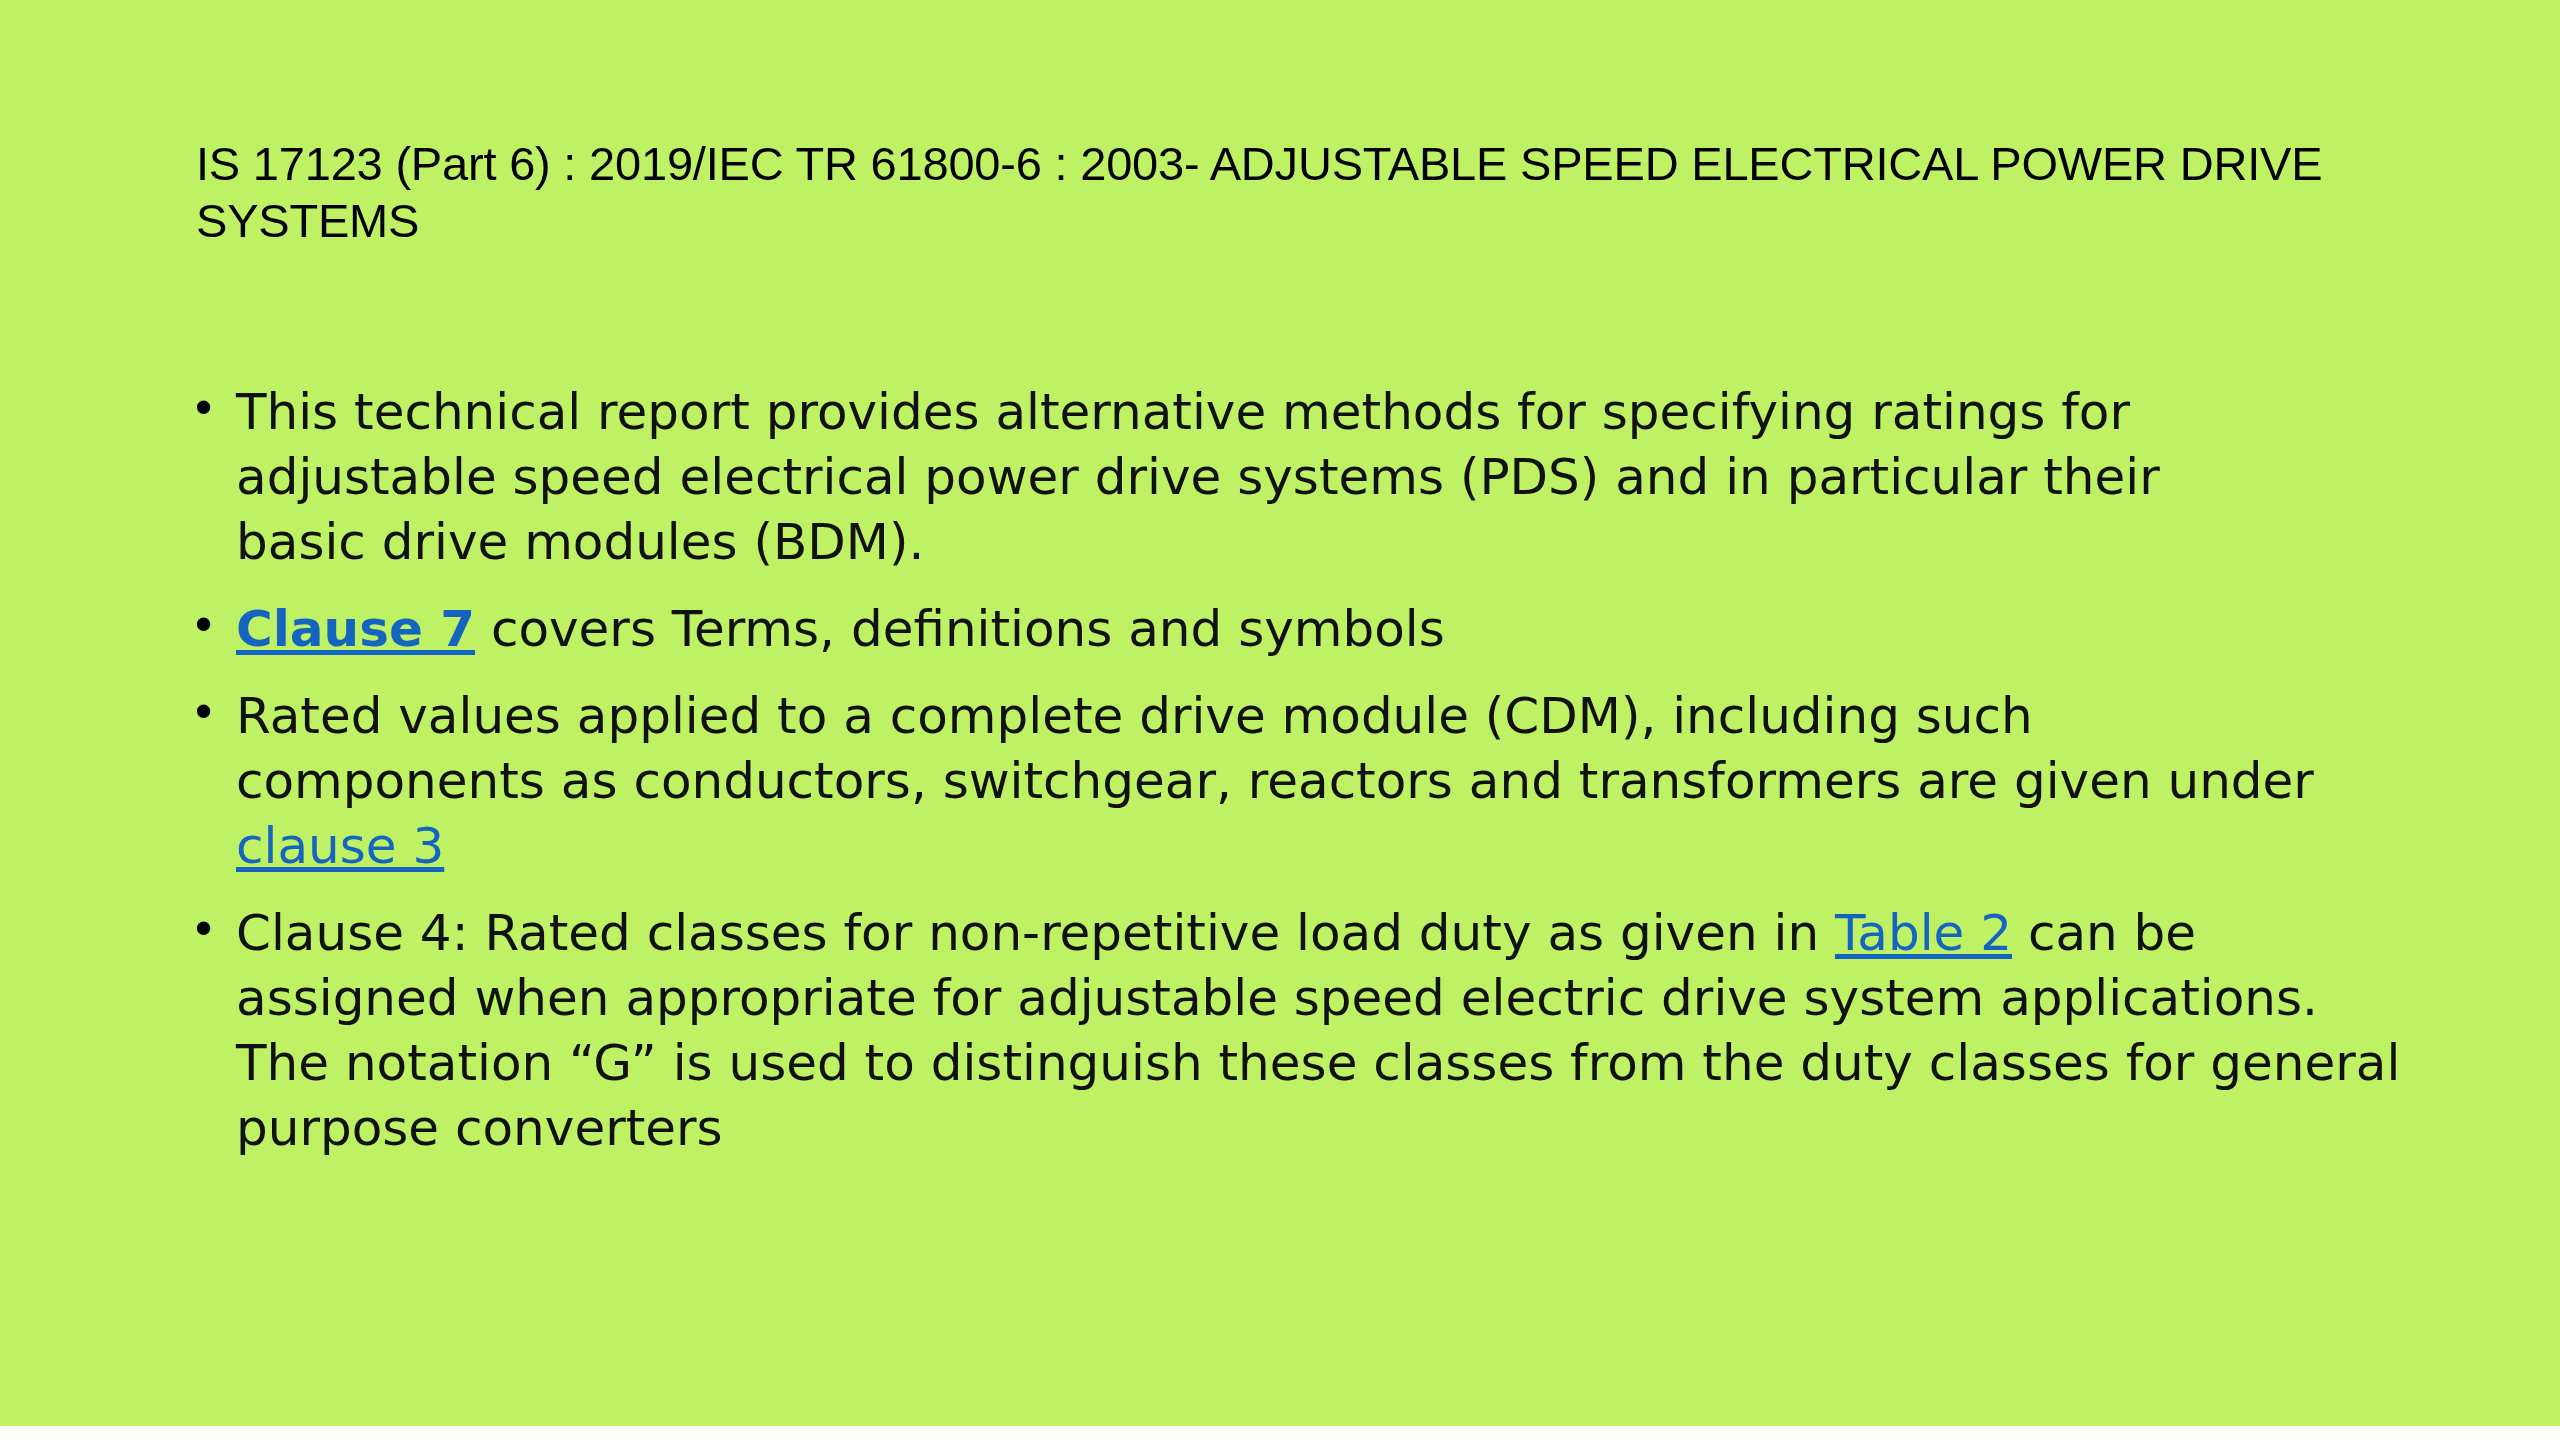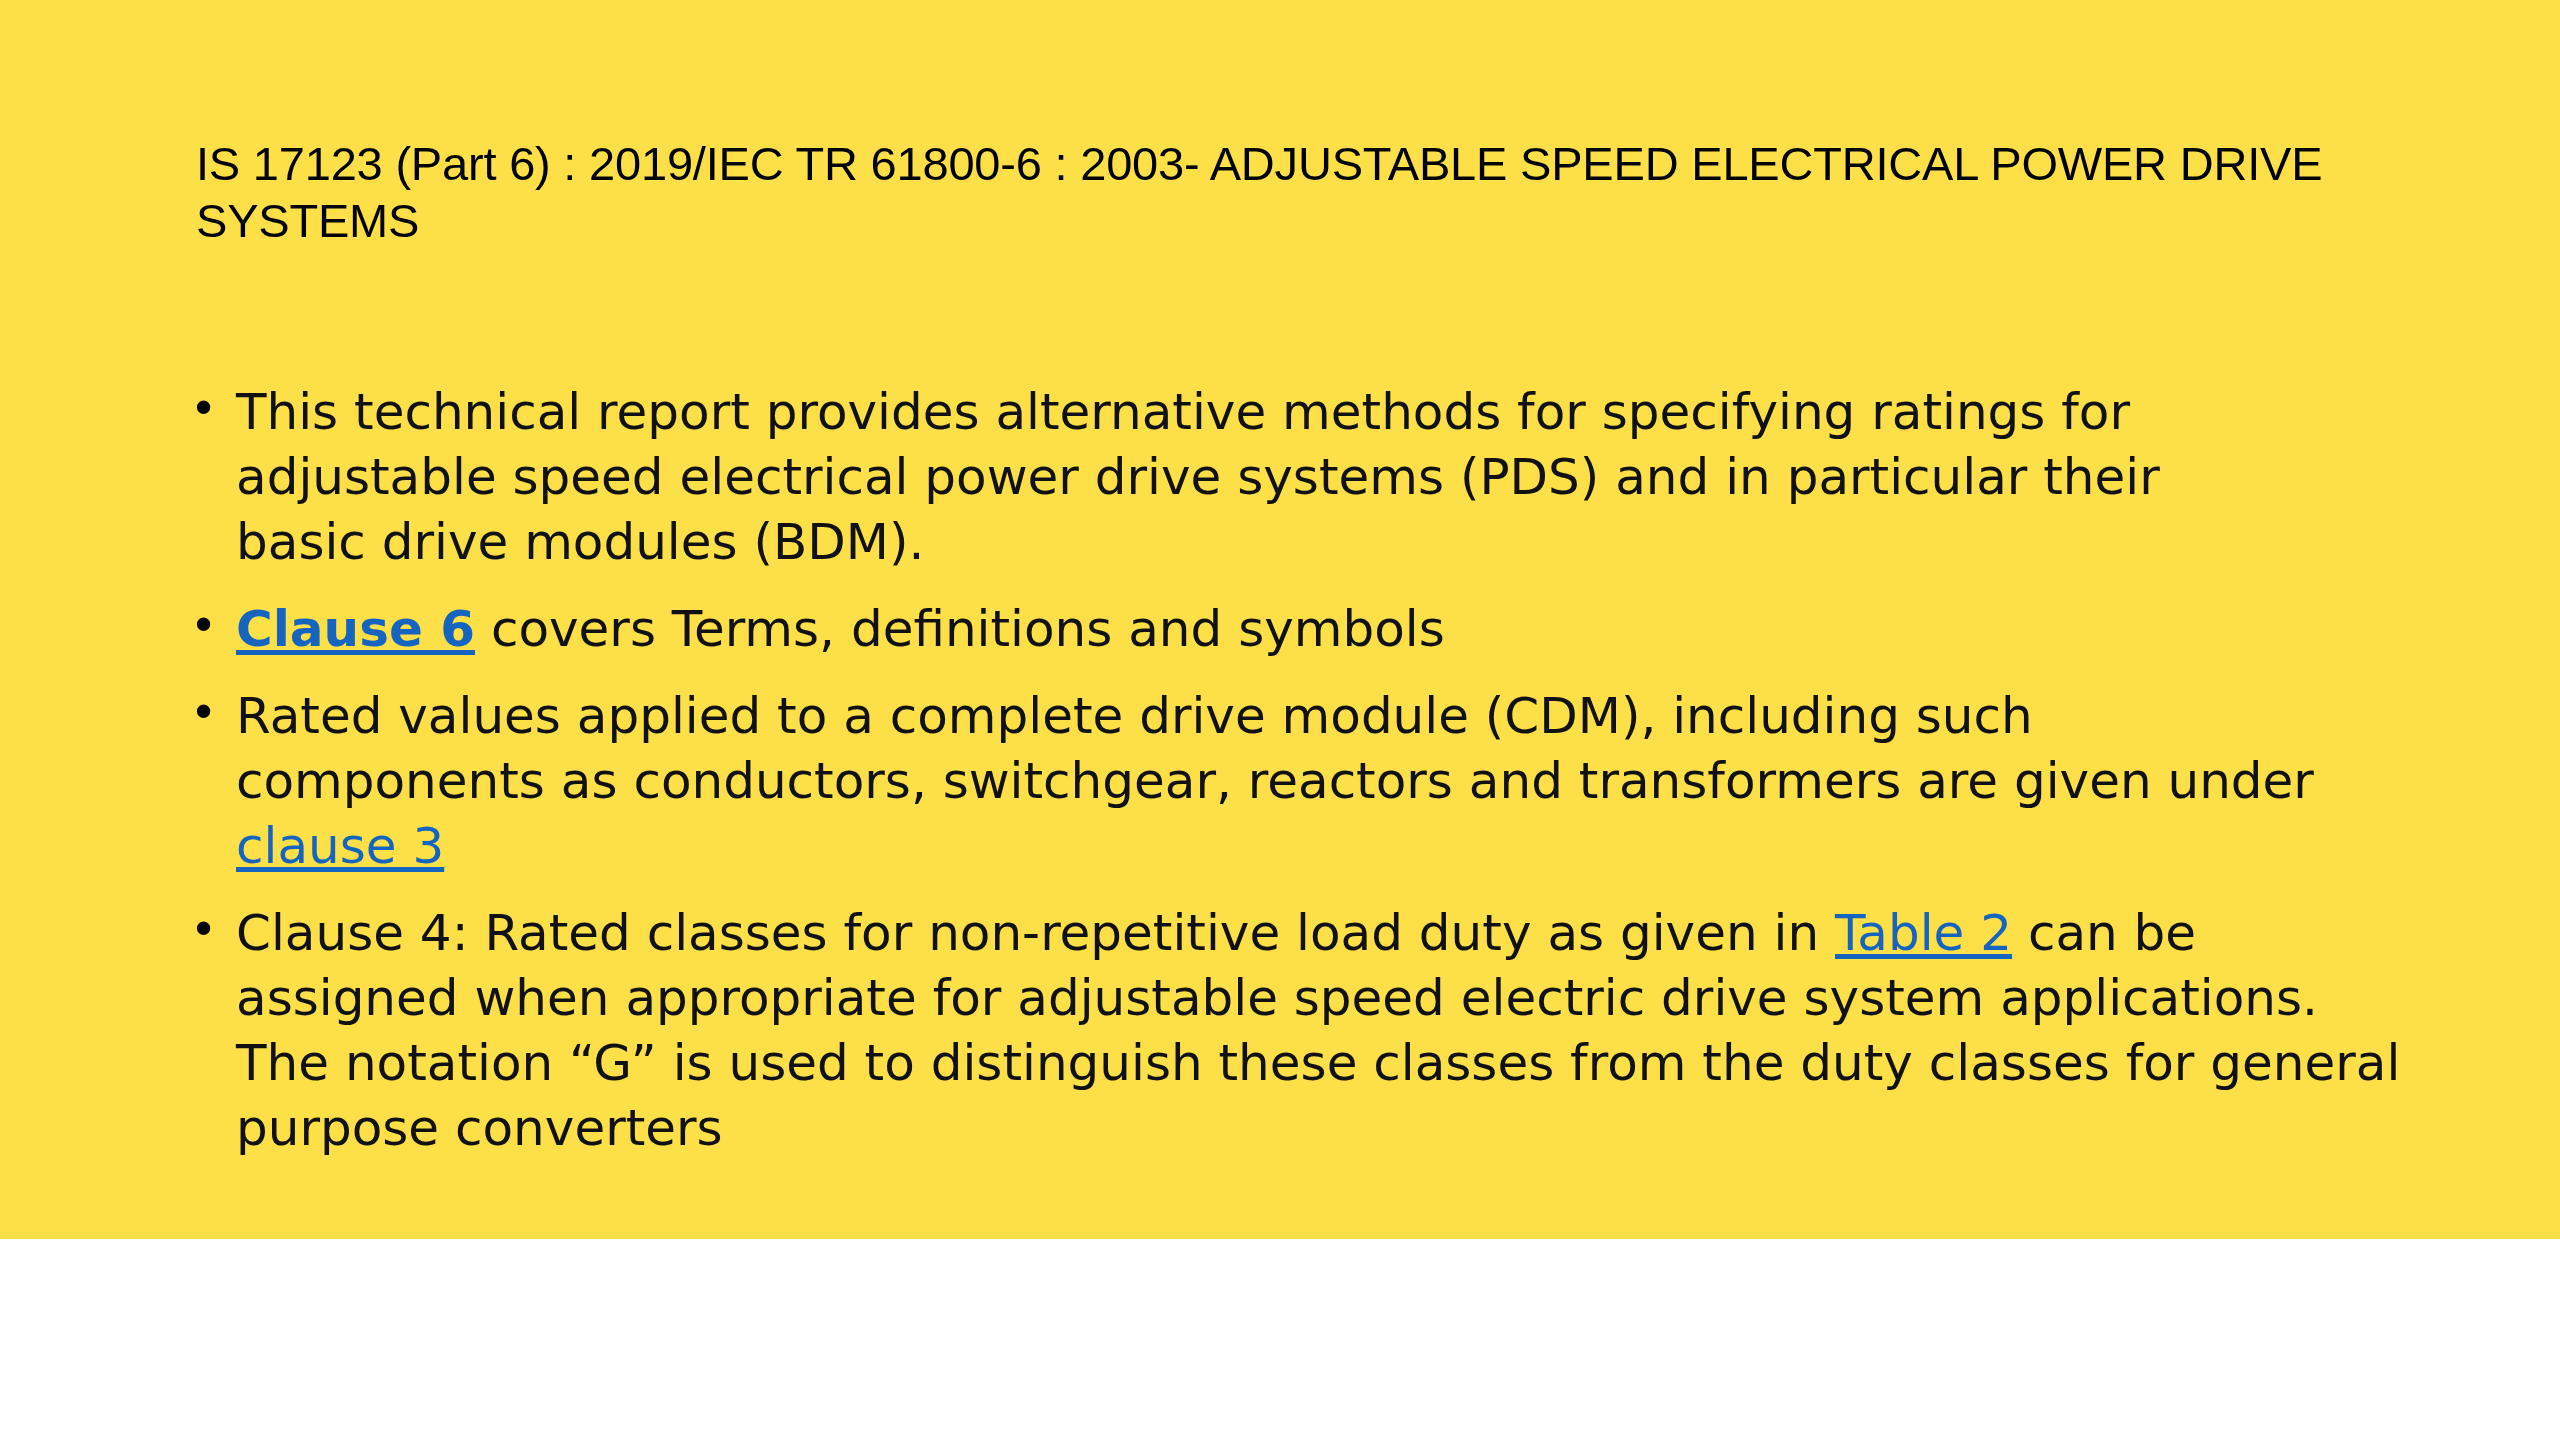--- a/index.html
+++ b/index.html
@@ -10,22 +10,22 @@
   body {
     width: 2560px;
     height: 1440px;
     font-family: "DejaVu Sans", sans-serif;
     color: #000000;
     overflow: hidden;
   }
   .slide {
     position: relative;
     width: 2560px;
-    height: 1239px;
-    background: #fde047;
+    height: 1426px;
+    background: #bef264;
     box-sizing: border-box;
   }
   .slide-title {
     position: absolute;
     left: 196px;
     top: 135px;
     width: 2180px;
     font-family: "Liberation Sans", sans-serif;
     font-size: 47px;
     line-height: 1.22;
@@ -80,21 +80,21 @@
 
   <div class="body-block">
 
     <div class="bullet-row">
       <span class="bullet-mark">•</span>
       <span class="bullet-text narrow-1"><span>This technical report provides alternative methods for specifying ratings for adjustable speed electrical power drive systems (PDS) and in particular their basic drive modules (BDM).</span></span>
     </div>
 
     <div class="bullet-row">
       <span class="bullet-mark">•</span>
-      <span class="bullet-text"><a class="link bold">Clause 6</a><span class="bold"> covers Terms, definitions and symbols</span></span>
+      <span class="bullet-text"><a class="link bold">Clause 7</a><span class="bold"> covers Terms, definitions and symbols</span></span>
     </div>
 
     <div class="bullet-row">
       <span class="bullet-mark">•</span>
       <span class="bullet-text narrow-2"><span class="bold">Rated values</span><span> applied to a complete drive module (CDM), including such components as conductors, switchgear, reactors and transformers are given under </span><a class="link">clause 3</a></span>
     </div>
 
     <div class="bullet-row">
       <span class="bullet-mark">•</span>
       <span class="bullet-text"><span class="bold">Clause 4: Rated classes for non-repetitive load duty</span><span> as given in </span><a class="link">Table 2</a><span> can be assigned when appropriate for adjustable speed electric drive system applications. The notation “G” is used to distinguish these classes from the duty classes for general purpose converters</span></span>

